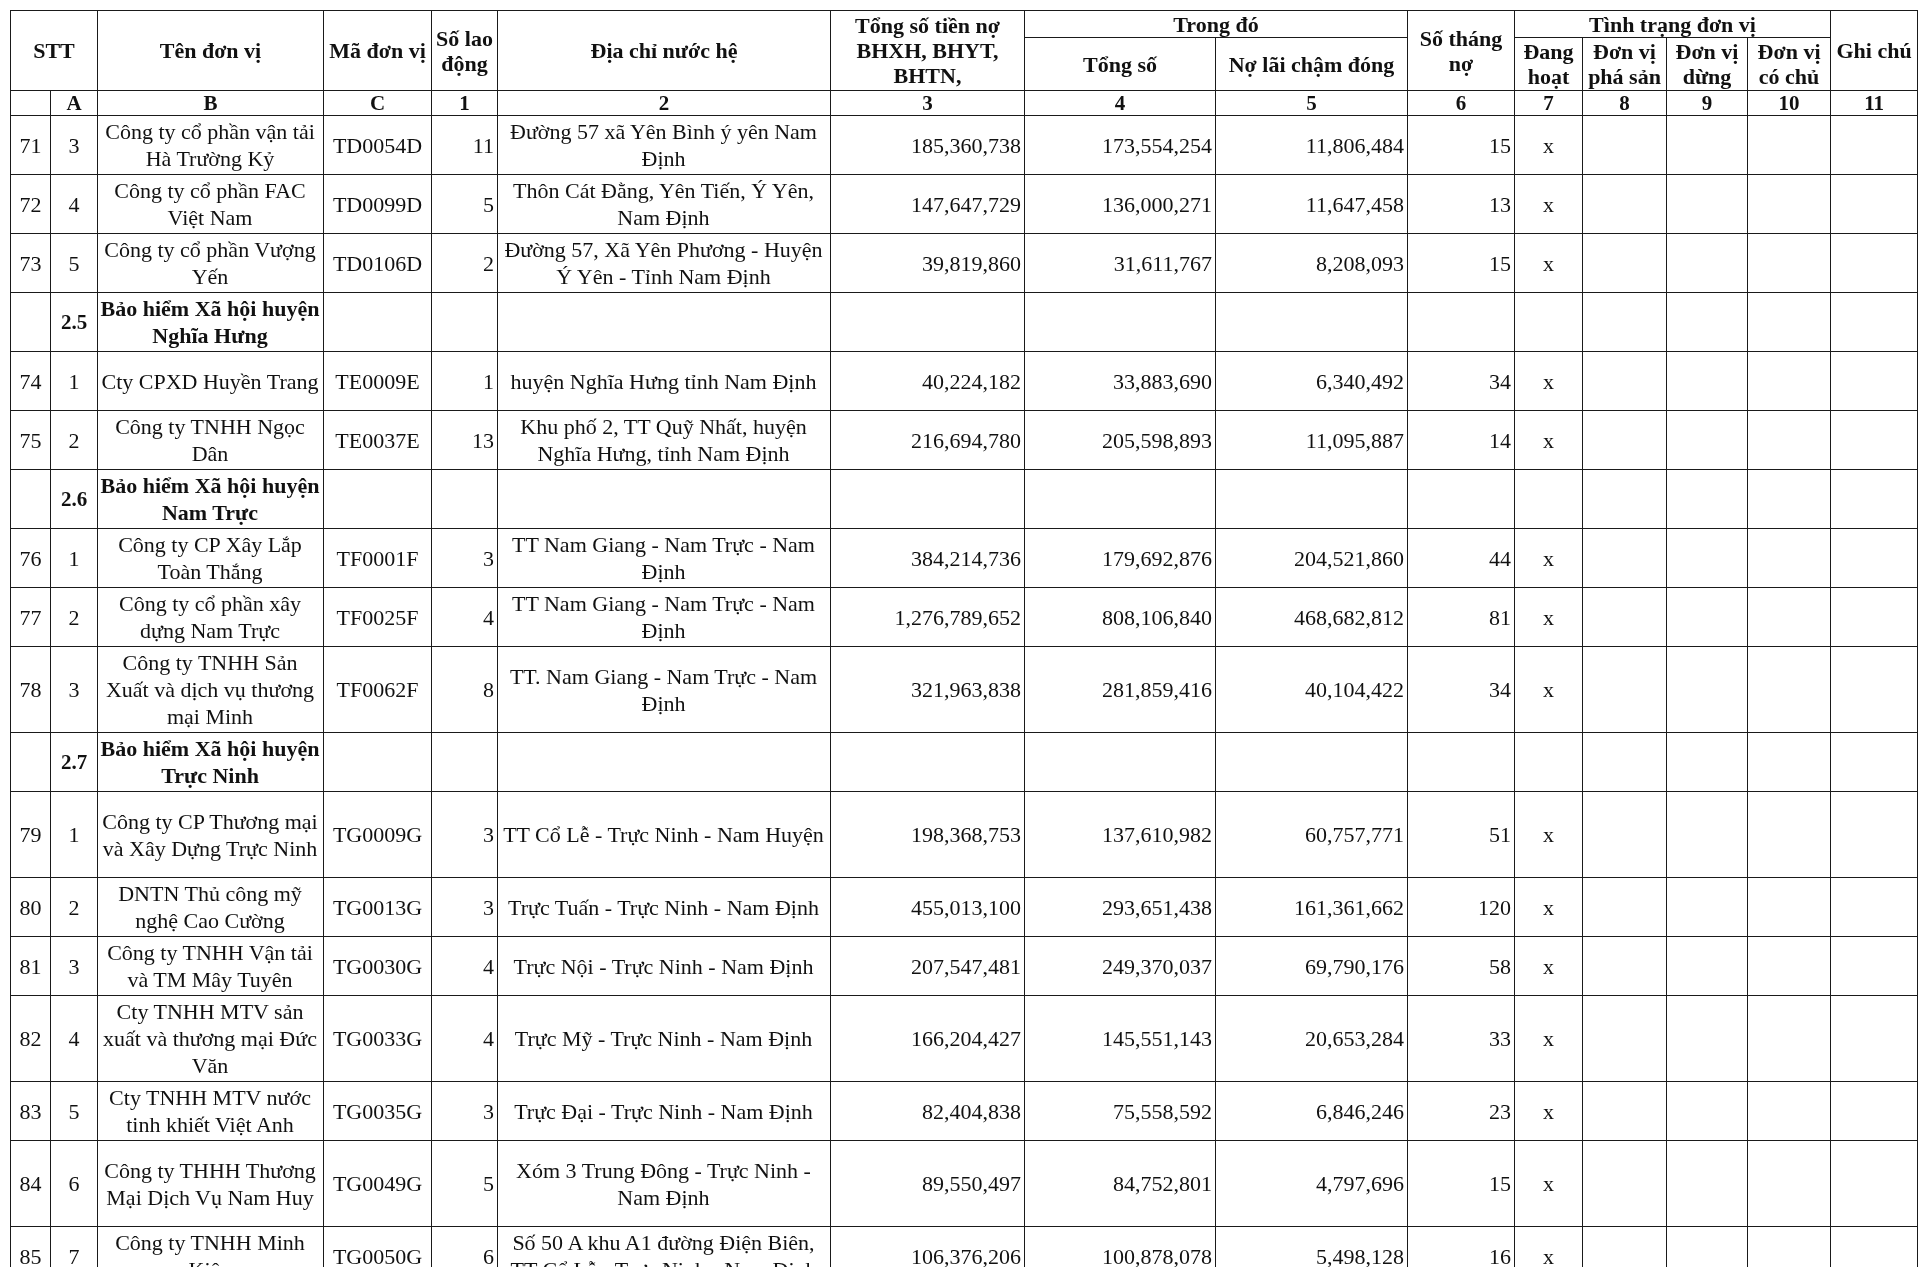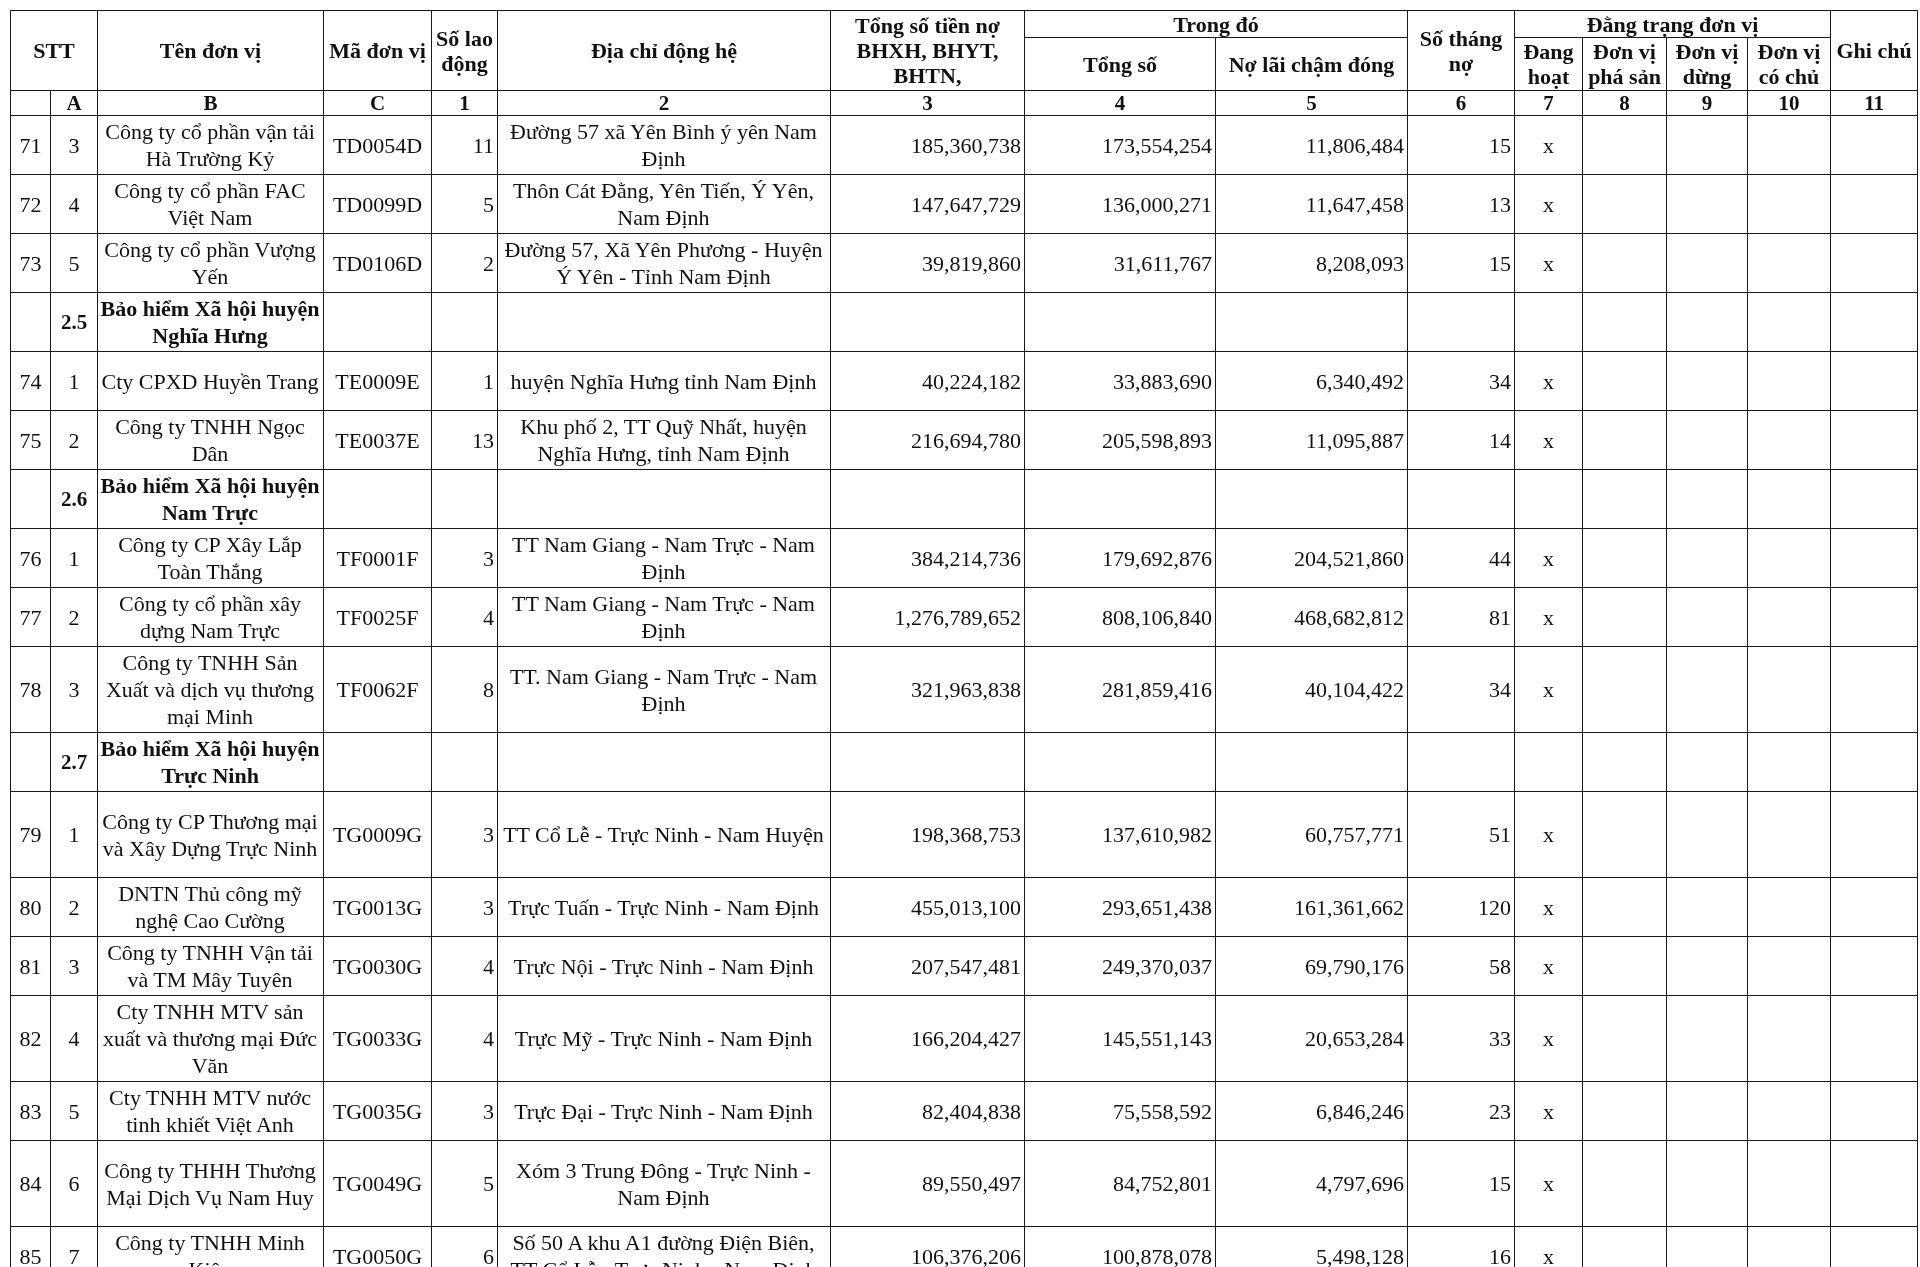--- a/index.html
+++ b/index.html
@@ -42,25 +42,25 @@
     <col style="width:81px">
       <col style="width:83px">
       <col style="width:87px">
   </colgroup>
   <thead>
     <tr class="hdr1">
       <th colspan="2" rowspan="2">STT</th>
       <th rowspan="2">Tên đơn vị</th>
       <th rowspan="2">Mã đơn vị</th>
       <th rowspan="2">Số lao động</th>
-      <th rowspan="2">Địa chỉ động hệ</th>
+      <th rowspan="2">Địa chỉ nước hệ</th>
       <th rowspan="2">Tổng số tiền nợ BHXH, BHYT, BHTN,</th>
       <th colspan="2">Trong đó</th>
       <th rowspan="2">Số tháng nợ</th>
-      <th colspan="4">Đằng trạng đơn vị</th>
+      <th colspan="4">Tình trạng đơn vị</th>
       <th rowspan="2">Ghi chú</th>
     </tr>
     <tr class="hdr2">
       <th>Tổng số</th>
       <th>Nợ lãi chậm đóng</th>
       <th>Đang hoạt</th>
       <th>Đơn vị phá sản</th>
       <th>Đơn vị dừng</th>
       <th>Đơn vị có chủ</th>
     </tr>

